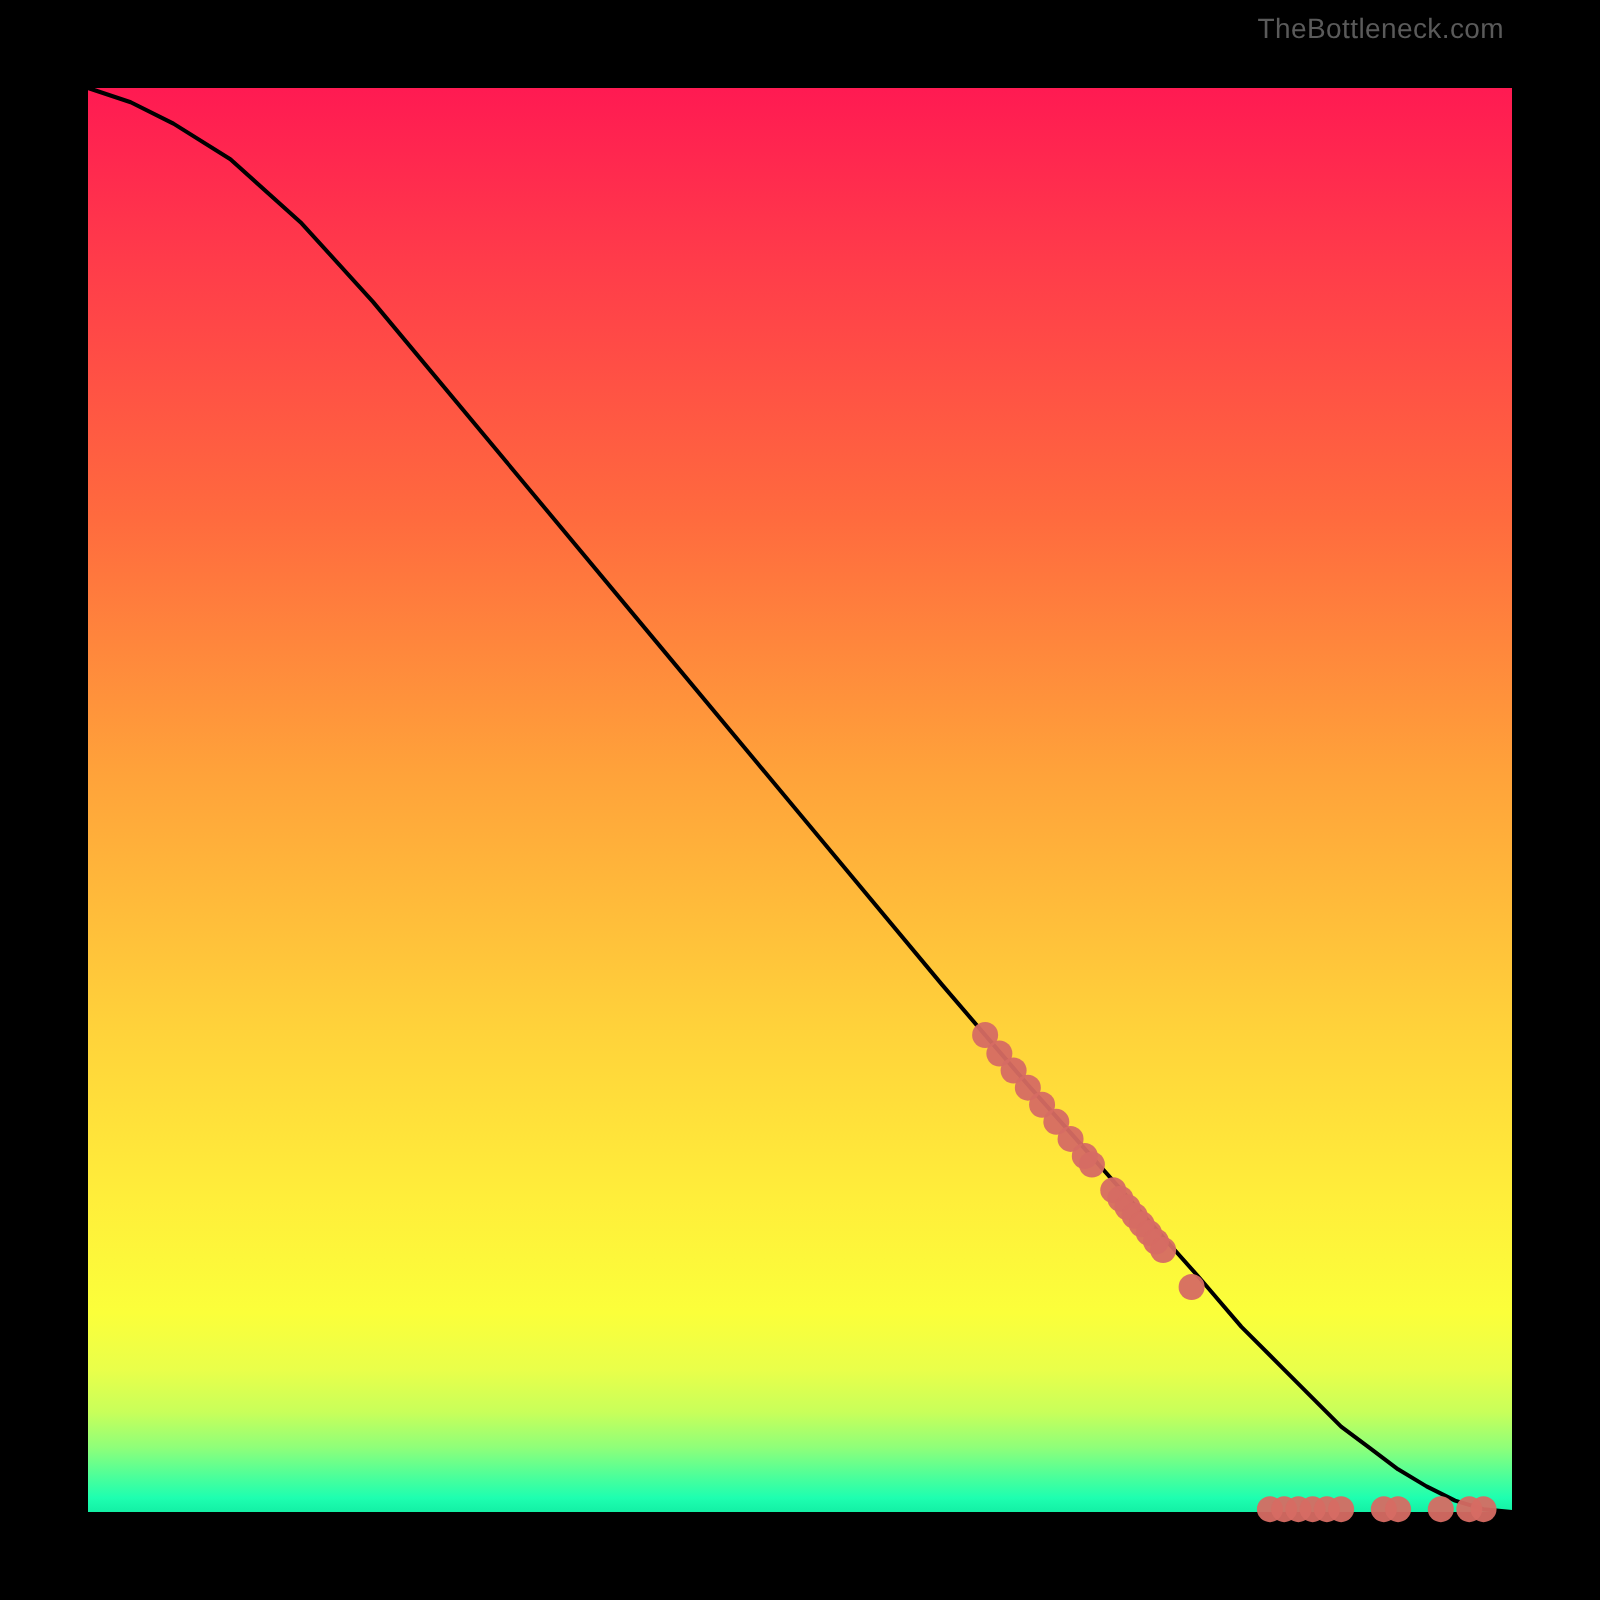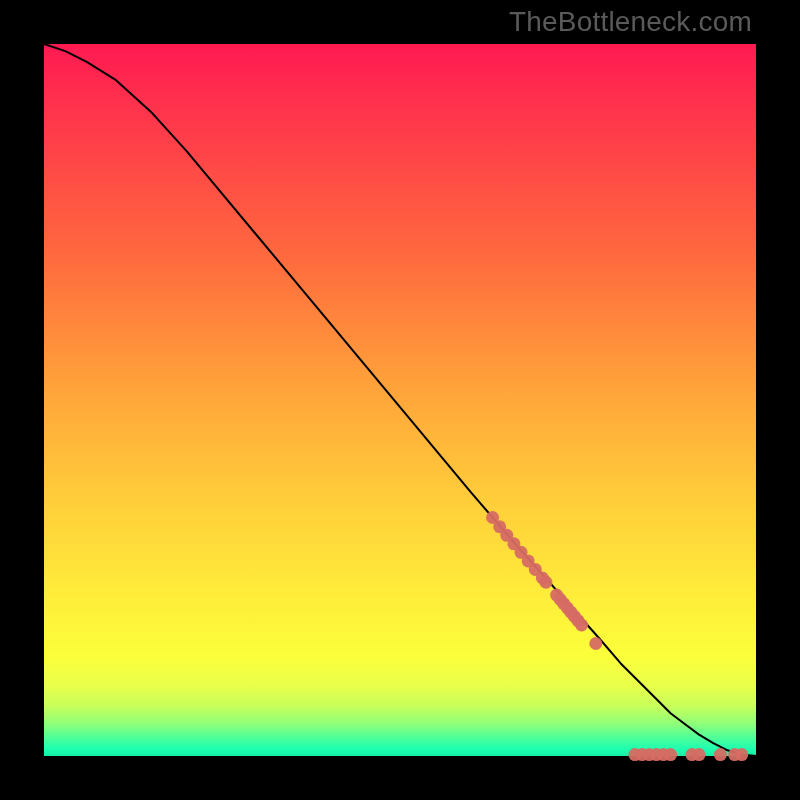--- a/index.html
+++ b/index.html
@@ -39,21 +39,21 @@
       #4cff9a 97.5%,
       #1effb0 99%,
       #13f0a5 100%
     );
   }
   .watermark {
     position: absolute;
     top: 6px;
     right: 48px;
     color: #5a5a5a;
-    font-size: 28px;
+    font-size: 14px;
     font-weight: 500;
     letter-spacing: 0.2px;
     user-select: none;
   }
   svg.curve {
     position: absolute;
     inset: 0;
     width: 712px;
     height: 712px;
     overflow: visible;

